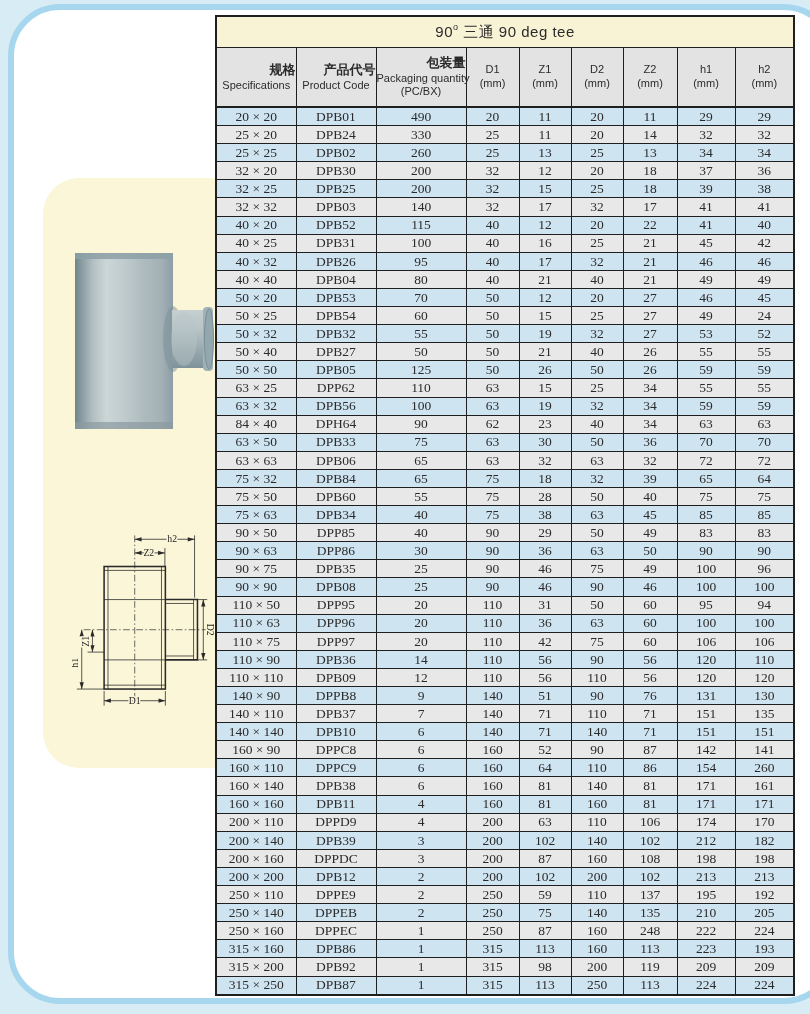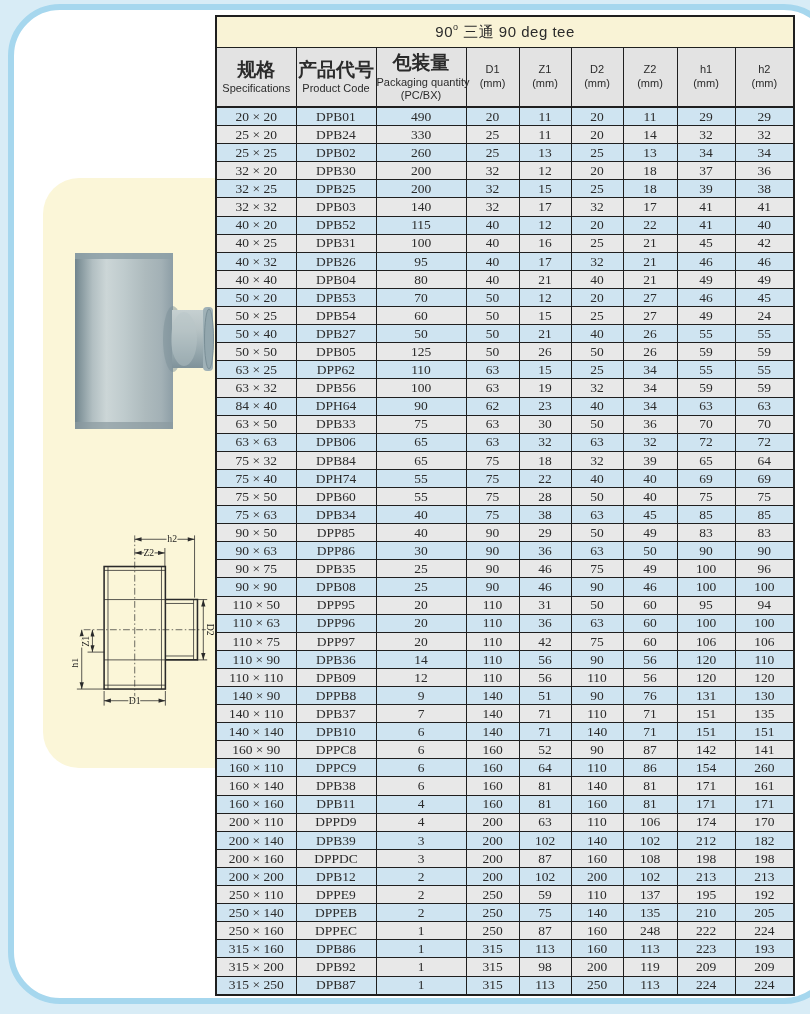--- a/index.html
+++ b/index.html
@@ -23,21 +23,21 @@
     border-collapse:collapse;table-layout:fixed;background:#fff;
     border:2px solid var(--table-border);color:var(--text);}
   .spec-table th,.spec-table td{border:1px solid var(--table-border);
     text-align:center;vertical-align:middle;padding:0;overflow:visible;}
   .title-row th{height:30px;background:var(--title-bg);
     font-family:"Liberation Sans",sans-serif;font-size:15px;font-weight:normal;
     letter-spacing:.5px;text-align:center;}
   .title-row sup{font-size:9px;position:relative;top:-1px;}
   .header-row th{height:58px;background:var(--header-bg);font-weight:normal;
     border-bottom:2px solid var(--table-border);}
-  .header-row .zh{font-weight:bold;font-size:19px;line-height:1.3;}
+  .header-row .zh{font-weight:bold;font-size:13px;line-height:1.3;text-align:right;}
   .header-row .en{font-size:11px;line-height:1.25;white-space:nowrap;}
   .spec-table tbody td{height:17.1px;font-family:"Liberation Serif",serif;
     font-size:13.5px;line-height:1;}
   .spec-table tbody tr:nth-child(odd){background:var(--row-blue);}
   .spec-table tbody tr:nth-child(even){background:var(--row-gray);}
 
   .diagram text{font-family:"Liberation Serif",serif;font-size:10px;fill:#1d1d1d;
     paint-order:stroke;stroke:var(--panel-bg);stroke-width:3px;}
 </style>
 </head>
@@ -324,20 +324,31 @@
           <td>DPB54</td>
           <td>60</td>
           <td>50</td>
           <td>15</td>
           <td>25</td>
           <td>27</td>
           <td>49</td>
           <td>24</td>
         </tr>
         <tr>
+          <td>50 × 32</td>
+          <td>DPB32</td>
+          <td>55</td>
+          <td>50</td>
+          <td>19</td>
+          <td>32</td>
+          <td>27</td>
+          <td>53</td>
+          <td>52</td>
+        </tr>
+        <tr>
           <td>50 × 40</td>
           <td>DPB27</td>
           <td>50</td>
           <td>50</td>
           <td>21</td>
           <td>40</td>
           <td>26</td>
           <td>55</td>
           <td>55</td>
         </tr>
@@ -410,31 +421,20 @@
         <tr>
           <td>75 × 32</td>
           <td>DPB84</td>
           <td>65</td>
           <td>75</td>
           <td>18</td>
           <td>32</td>
           <td>39</td>
           <td>65</td>
           <td>64</td>
-        </tr>
-        <tr>
-          <td>75 × 40</td>
-          <td>DPH74</td>
-          <td>55</td>
-          <td>75</td>
-          <td>22</td>
-          <td>40</td>
-          <td>40</td>
-          <td>69</td>
-          <td>69</td>
         </tr>
         <tr>
           <td>75 × 50</td>
           <td>DPB60</td>
           <td>55</td>
           <td>75</td>
           <td>28</td>
           <td>50</td>
           <td>40</td>
           <td>75</td>

